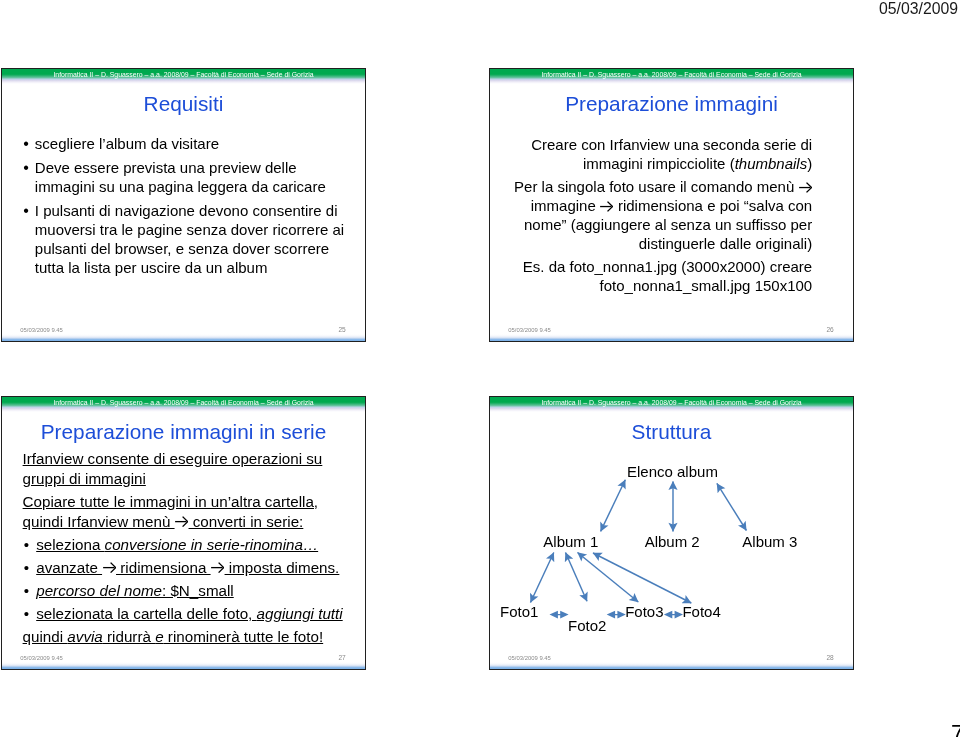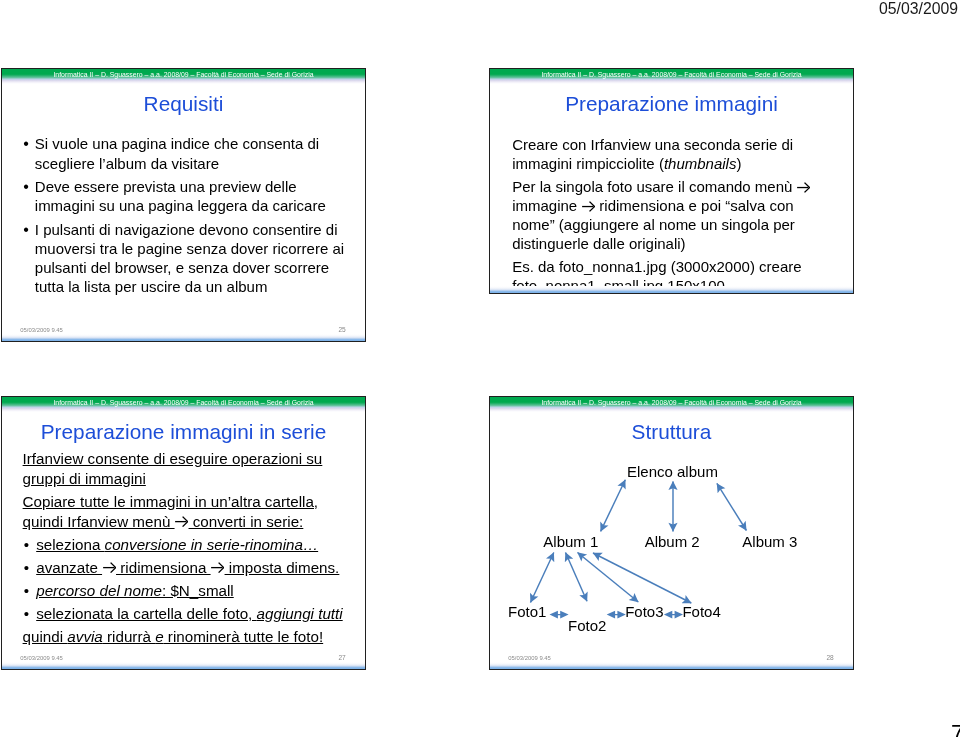--- a/index.html
+++ b/index.html
@@ -26,73 +26,73 @@
         background:linear-gradient(180deg,#ffffff 0%, #fbfcfe 18%, #eef2fa 36%,
             #dbe5f5 52%, #b2cdee 66%, #8dbbeb 76%, #82b5ea 88%, #79afe6 100%);}
   .stitle{position:absolute;left:0;right:0;text-align:center;color:#1d4ed8;
           font-family:"Liberation Sans",sans-serif;font-weight:400;}
   .fdate{position:absolute;font-size:5.9px;color:#8a8a8a;font-family:"Liberation Sans",sans-serif;line-height:7px;}
   .fnum{position:absolute;font-size:6.6px;color:#8a8a8a;font-family:"Liberation Sans",sans-serif;line-height:7px;}
   .body{position:absolute;color:#000;font-family:"Liberation Sans",sans-serif;}
 
   
   .s1{left:1px;top:68px;width:365px;height:274px;}
-  .s2{left:489px;top:68px;width:365px;height:226px;}
+  .s2{left:489px;top:68px;width:365px;height:274px;}
   .s3{left:1px;top:396px;width:365px;height:274px;}
   .s4{left:489px;top:396px;width:365px;height:274px;}
 
   .stitle{font-size:20.8px;line-height:24px;top:22.6px;}
 
   .body p{margin:0;}
   .ln{display:block;white-space:nowrap;}
   .ar{display:inline-block;width:0.86em;height:0.74em;vertical-align:-0.075em;position:relative;margin:0 0.03em;color:#000;}
   .ar svg{position:absolute;left:0;bottom:0;width:100%;height:100%;display:block;}
   .body .bul{padding-left:24px;position:relative;}
   .body .bul2{padding-left:13.6px;position:relative;}
   .body .bd{position:absolute;left:0;top:0;font-size:16px;line-height:inherit;}
   .b1 .bd{left:12.5px;}
   .b3 .bd{left:1.2px;font-size:15.2px;}
   .fdate{left:18.3px;top:257.6px;}
   .fnum{left:336.4px;top:256.6px;}
 
   .b1{left:8.8px;width:322px;top:65.3px;font-size:15px;line-height:19.2px;}
   .b1 p{margin-bottom:4.3px;}
   .b2{left:22.2px;width:300px;top:66px;font-size:15px;line-height:19.2px;}
-  .b2 p{margin-bottom:3.2px;}
+  .b2 p{margin-bottom:3.2px;text-align:right;}
   .b3{left:20.6px;width:320px;top:51.5px;font-size:15.2px;line-height:20px;text-decoration:underline;}
   .b3 p{margin-bottom:3px;}
 
   
   .diagram{position:absolute;left:-1px;top:-1px;width:431px;height:274px;}
   .diagram .arrows{position:absolute;left:0;top:0;}
   .node{position:absolute;font-size:15px;line-height:15px;color:#000;white-space:nowrap;
         font-family:"Liberation Sans",sans-serif;}
   .n-elenco{left:138.0px;top:68.2px;}
   .n-a1{left:54.3px;top:138.2px;}
   .n-a2{left:155.7px;top:138.2px;}
   .n-a3{left:253.3px;top:138.2px;}
-  .n-f1{left:19px;top:208.2px;}
+  .n-f1{left:11px;top:208.2px;}
   .n-f2{left:79.0px;top:222px;}
   .n-f3{left:136.2px;top:208.2px;text-align:center;}
   .n-f4{left:193.4px;top:208.2px;}
 </style>
 </head>
 <body>
 
 <div class="page">
   <div class="hdr-date">05/03/2009</div>
   <div class="pg-num">7</div>
 
   <div class="slide s1">
     <div class="band">
       <div class="band-txt">Informatica II – D. Sguassero – a.a. 2008/09 – Facoltà di Economia – Sede di Gorizia</div>
     </div>
     <div class="stitle t1">Requisiti</div>
     <div class="body b1">
-      <p class="bul"><span class="bd">•</span><span class="tx"><span class="ln">Si vuole una pagina indice che consenta di</span><span class="ln">scegliere l’album da visitare</span></span></p>
+      <p class="bul"><span class="bd">•</span><span class="tx"><span class="ln">scegliere l’album da visitare</span></span></p>
       <p class="bul"><span class="bd">•</span><span class="tx"><span class="ln">Deve essere prevista una preview delle</span><span class="ln">immagini su una pagina leggera da caricare</span></span></p>
       <p class="bul"><span class="bd">•</span><span class="tx"><span class="ln">I pulsanti di navigazione devono consentire di</span><span class="ln">muoversi tra le pagine senza dover ricorrere ai</span><span class="ln">pulsanti del browser, e senza dover scorrere</span><span class="ln">tutta la lista per uscire da un album</span></span></p>
     </div>
     <div class="fdate">05/03/2009 9.45</div>
     <div class="fnum">25</div>
     <div class="footline"></div>
   </div>
 
   <div class="slide s2">
     <div class="band">
@@ -100,21 +100,21 @@
     </div>
     <div class="stitle t2">Preparazione immagini</div>
     <div class="body b2">
       <p class="nob"><span class="tx"><span class="ln">Creare con Irfanview una seconda serie di</span><span class="ln">immagini rimpicciolite (<i>thumbnails</i>)</span></span></p>
       <p class="nob"><span class="tx"><span class="ln">Per la singola foto usare il comando menù <span class="ar"><svg viewBox="0 0 120 120" preserveAspectRatio="none">
                   <path d="M1,53 L106,53 L106,67 L1,67 Z" fill="currentColor" stroke="none"></path>
                   <path d="M70,7 L117,60 L70,113" fill="none" stroke="currentColor" stroke-width="13" stroke-linecap="butt" stroke-linejoin="miter"></path>
                 </svg></span></span><span class="ln">immagine <span class="ar"><svg viewBox="0 0 120 120" preserveAspectRatio="none">
                   <path d="M1,53 L106,53 L106,67 L1,67 Z" fill="currentColor" stroke="none"></path>
                   <path d="M70,7 L117,60 L70,113" fill="none" stroke="currentColor" stroke-width="13" stroke-linecap="butt" stroke-linejoin="miter"></path>
-                </svg></span> ridimensiona e poi “salva con</span><span class="ln">nome” (aggiungere al nome un singola per</span><span class="ln">distinguerle dalle originali)</span></span></p>
+                </svg></span> ridimensiona e poi “salva con</span><span class="ln">nome” (aggiungere al senza un suffisso per</span><span class="ln">distinguerle dalle originali)</span></span></p>
       <p class="nob"><span class="tx"><span class="ln">Es. da foto_nonna1.jpg (3000x2000) creare</span><span class="ln">foto_nonna1_small.jpg 150x100</span></span></p>
     </div>
     <div class="fdate">05/03/2009 9.45</div>
     <div class="fnum">26</div>
     <div class="footline"></div>
   </div>
 
   <div class="slide s3">
     <div class="band">
       <div class="band-txt">Informatica II – D. Sguassero – a.a. 2008/09 – Facoltà di Economia – Sede di Gorizia</div>

